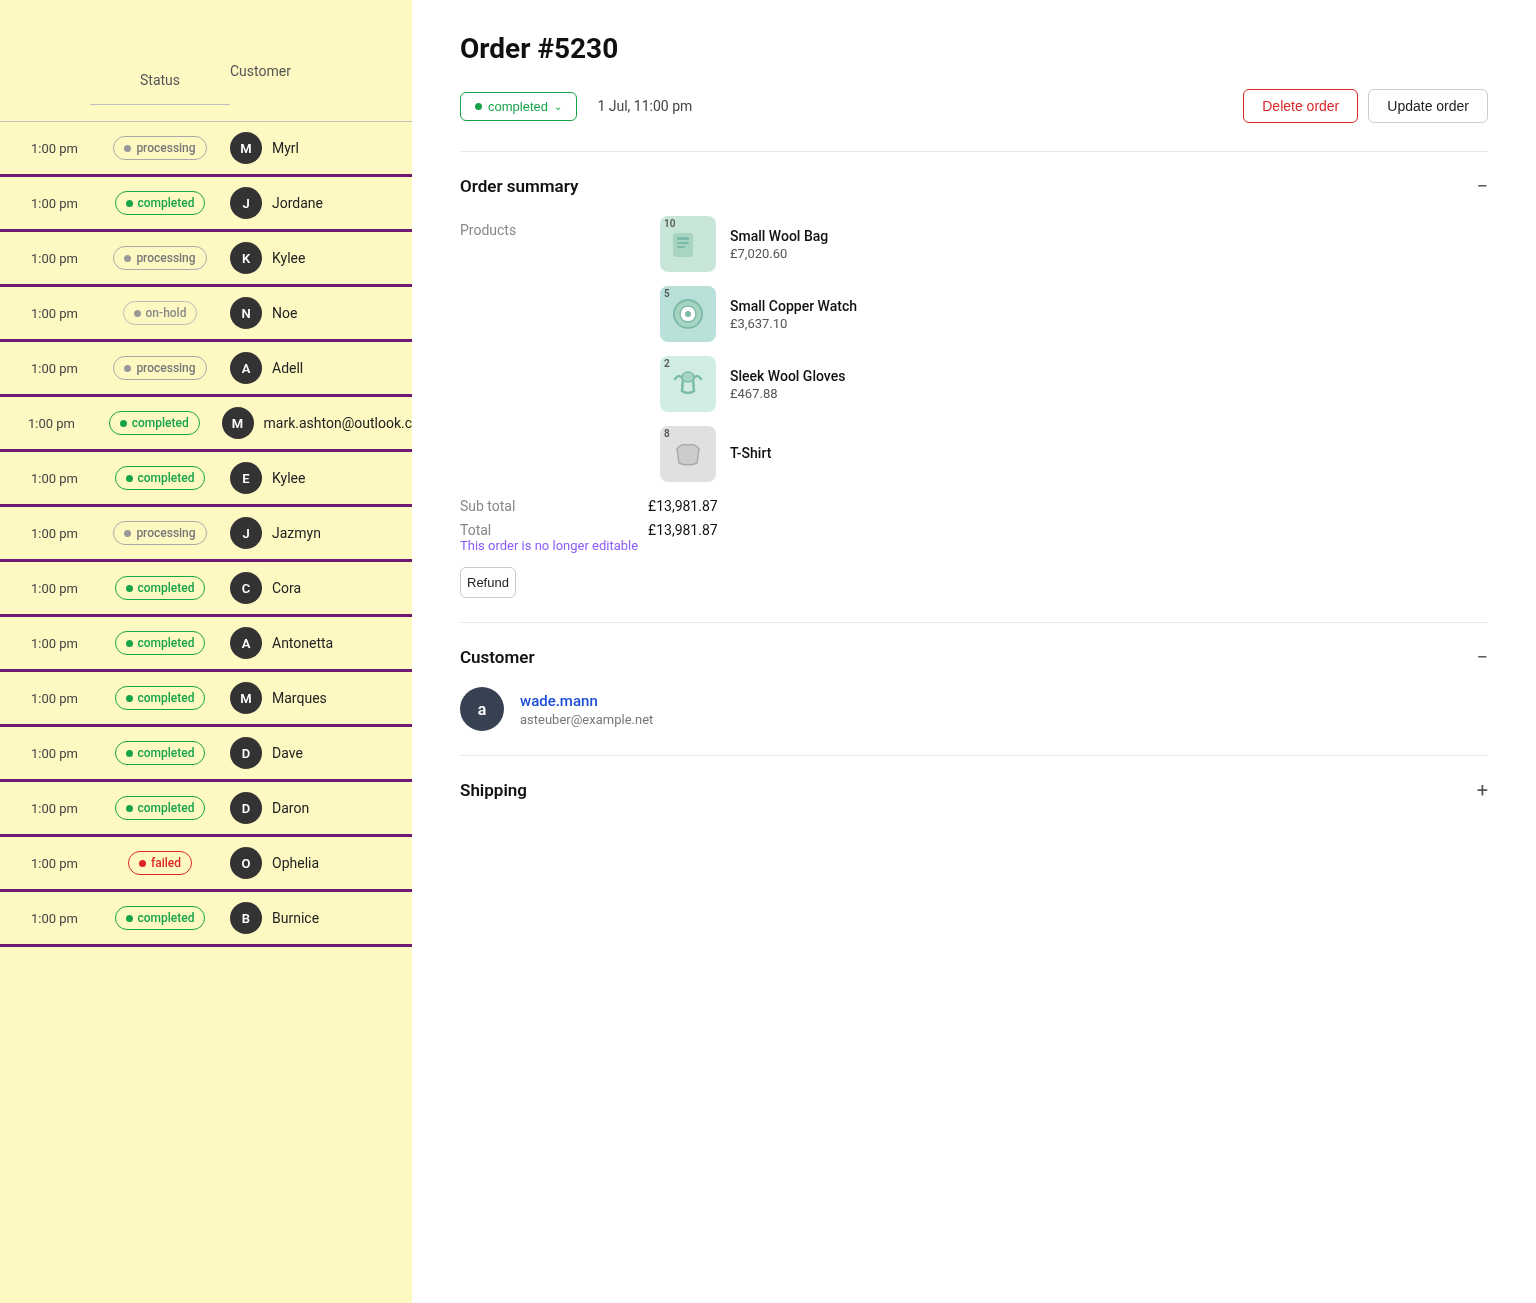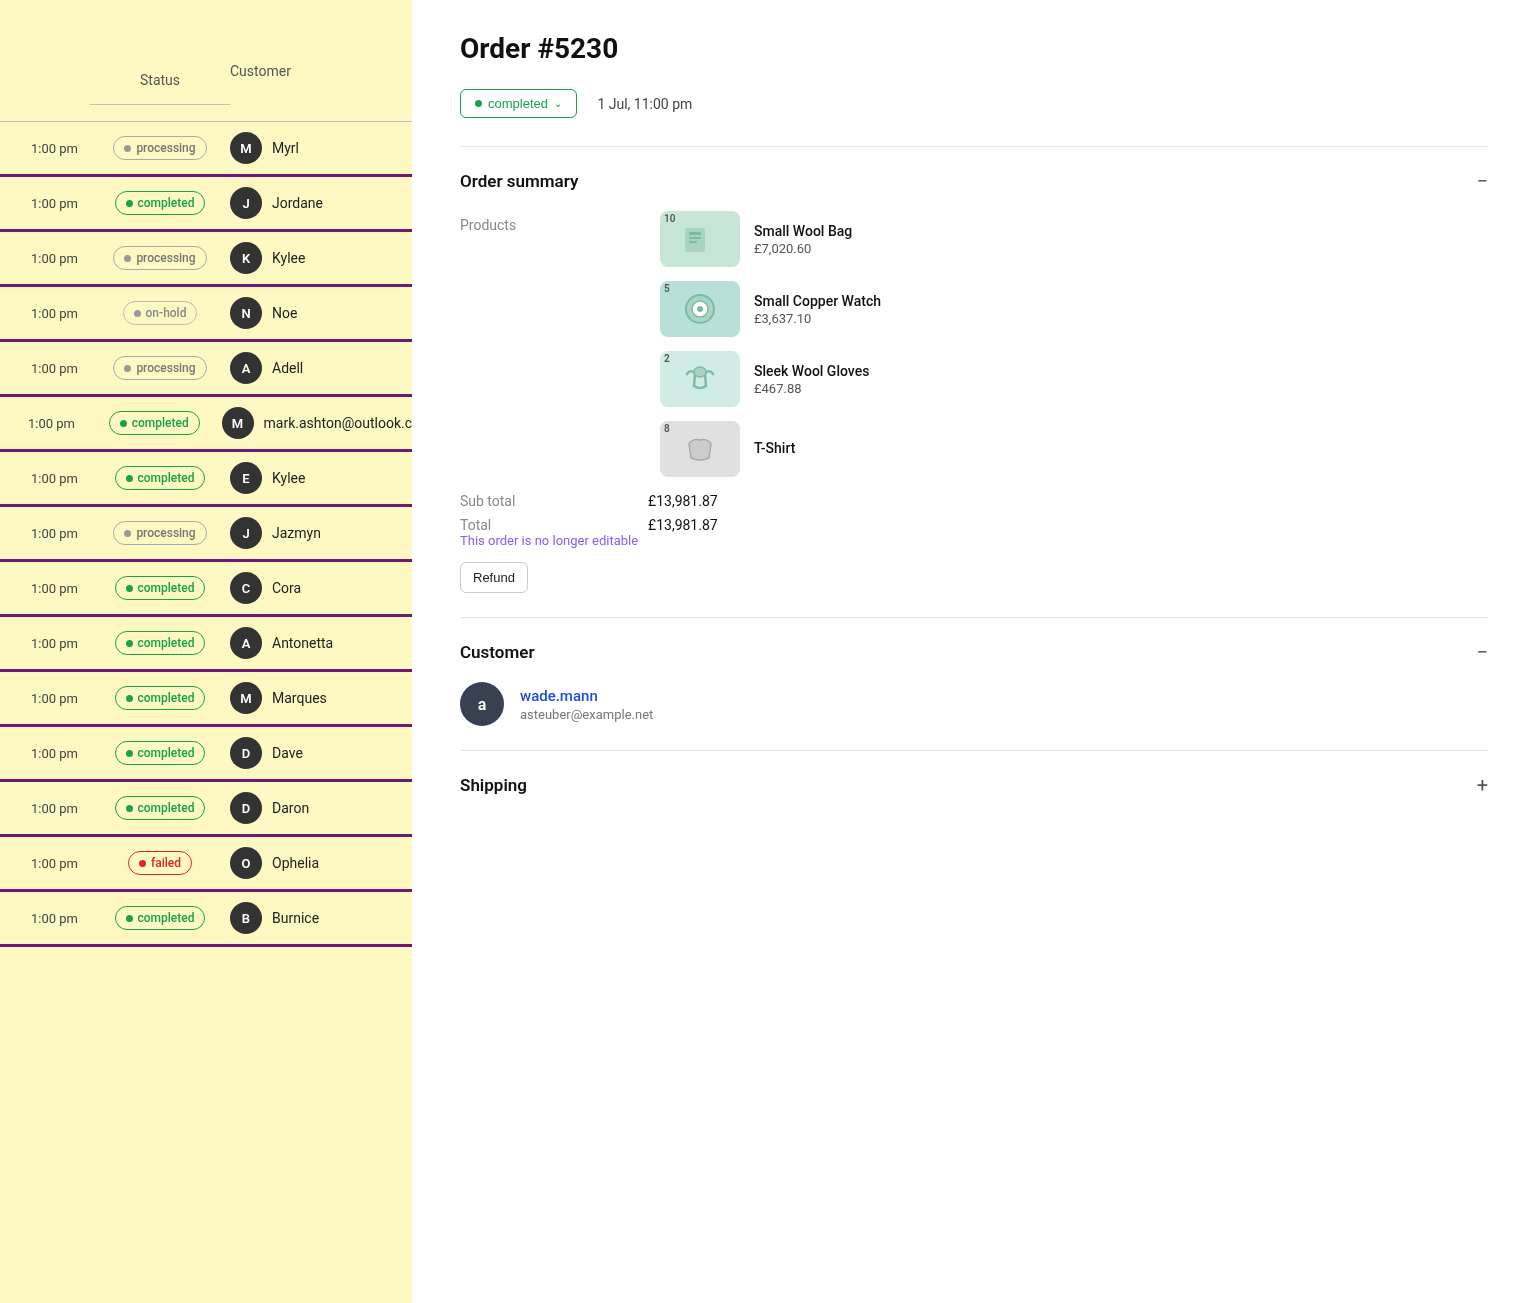--- a/index.html
+++ b/index.html
@@ -246,21 +246,21 @@
       gap: 14px;
     }
 
     .product-item {
       display: flex;
       align-items: center;
       gap: 14px;
     }
 
     .product-thumb {
-      width: 80px;
+      width: 56px;
       height: 56px;
       border-radius: 8px;
       background: #e8f4f0;
       position: relative;
       flex-shrink: 0;
       display: flex;
       align-items: center;
       justify-content: center;
       overflow: hidden;
     }
@@ -313,21 +313,21 @@
       color: #111;
     }
 
     .not-editable-note {
       font-size: 13px;
       color: #8b5cf6;
     }
 
     .btn-refund {
       margin-top: 14px;
-      padding: 7px 12px;
+      padding: 7px 6px;
       border: 1.5px solid #ccc;
       border-radius: 6px;
       background: #fff;
       color: #222;
       font-size: 13px;
       cursor: pointer;
     }
 
     .customer-section {
       display: flex;
@@ -580,20 +580,24 @@
 
   <h1 class="order-title">Order #5230</h1>
 
   <div class="order-meta">
     <button class="status-selector">
       <span class="status-dot dot-green"></span>
       <span>completed</span>
       <span class="chevron">⌄</span>
     </button>
     <span class="order-date">1 Jul, 11:00 pm</span>
+    <div class="action-buttons">
+      <button class="btn-delete">Delete order</button>
+      <button class="btn-update">Update order</button>
+    </div>
   </div>
 
   <hr class="divider">
 
   
   <div class="section-header">
     <span class="section-title">Order summary</span>
     <span class="section-toggle">−</span>
   </div>
 

